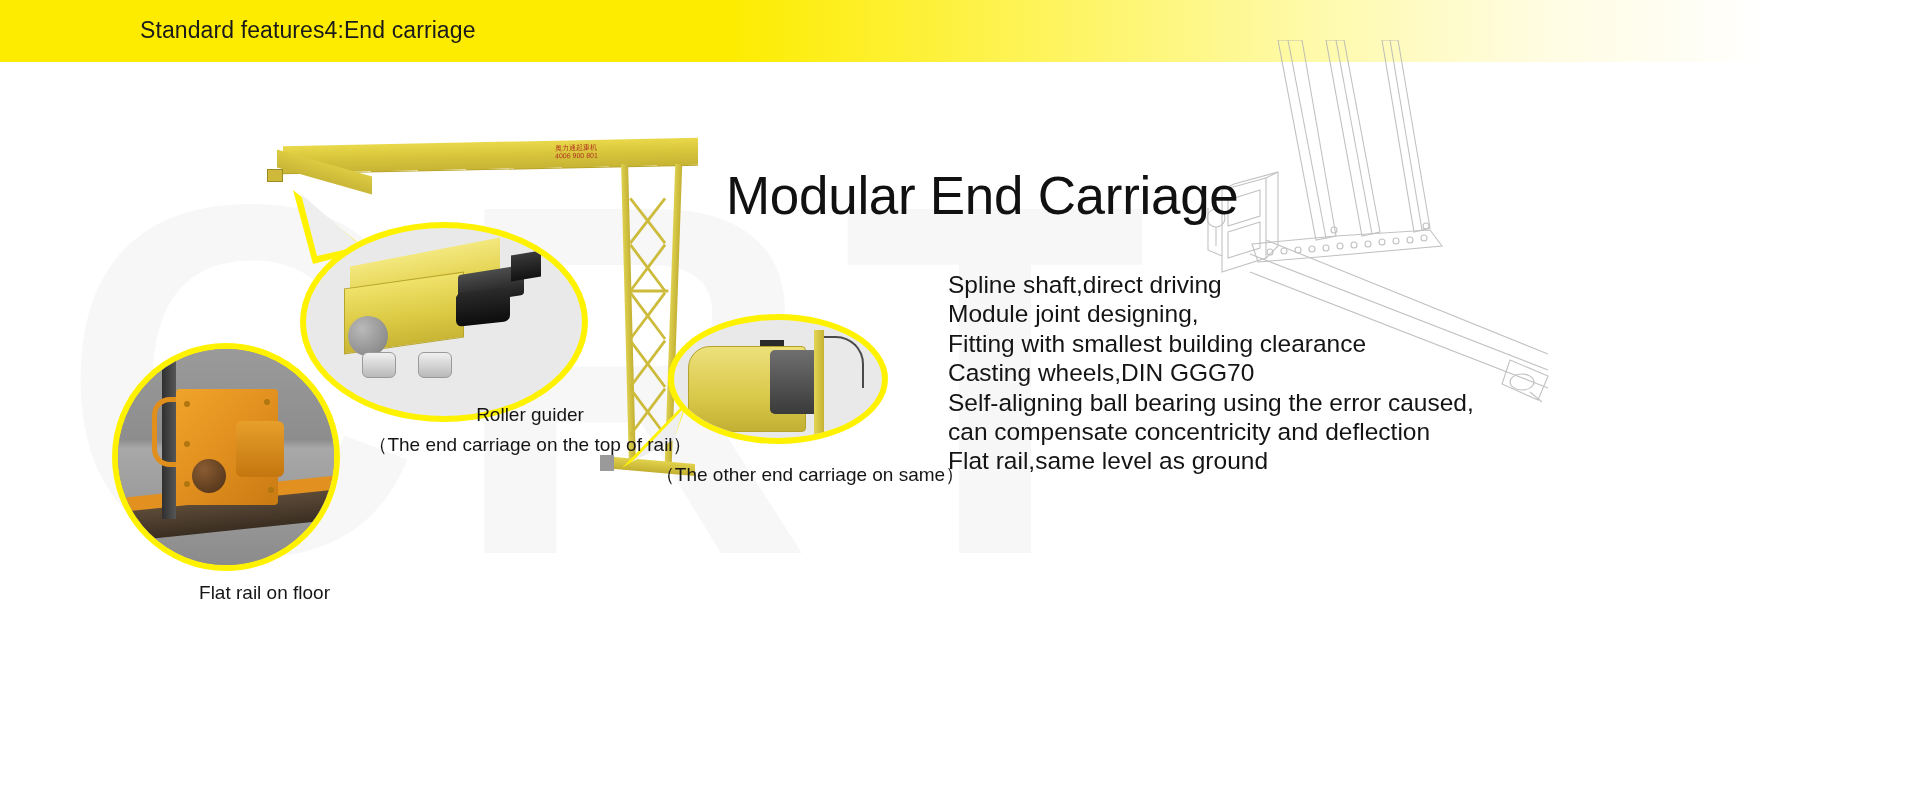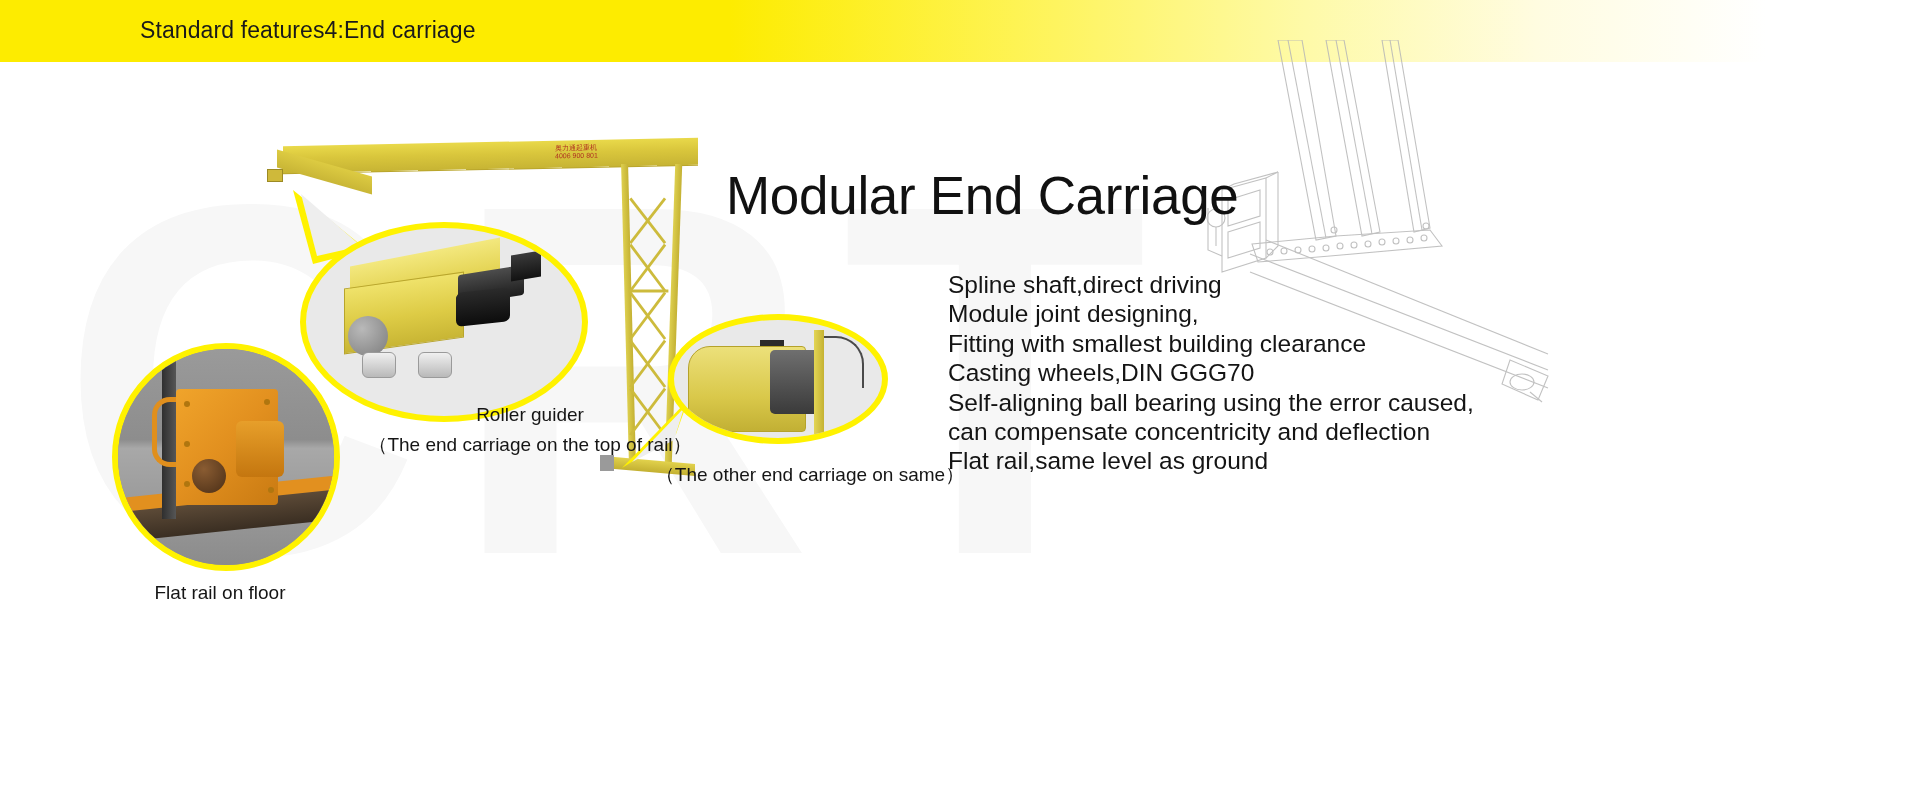--- a/index.html
+++ b/index.html
@@ -75,21 +75,21 @@
   .caption {
     position: absolute;
     text-align: center;
     color: #151515;
     white-space: nowrap;
   }
   .caption .cap-title { font-size: 19px; line-height: 30px; }
   .caption .cap-sub   { font-size: 19px; line-height: 30px; }
   .cap-roller { left: 360px; top: 400px; width: 340px; }
   .cap-flat-wheels { left: 640px; top: 460px; width: 340px; }
-  .cap-flat-rail { left: 110px; top: 578px; width: 220px; font-size: 19px; }
+  .cap-flat-rail { left: 110px; top: 578px; width: 220px; font-size: 19px; text-align: right; }
 
   
   .gantry { position: absolute; left: 255px; top: 130px; width: 470px; height: 360px; }
 
   .g-beam {
     position: absolute; left: 28px; top: 12px;
     width: 415px; height: 27px;
     background: linear-gradient(180deg,#e9d94a 0%, #d9c63c 45%, #c7b434 100%);
     transform: skewY(-1.2deg);
     box-shadow: 0 1px 0 #b9a52c;

